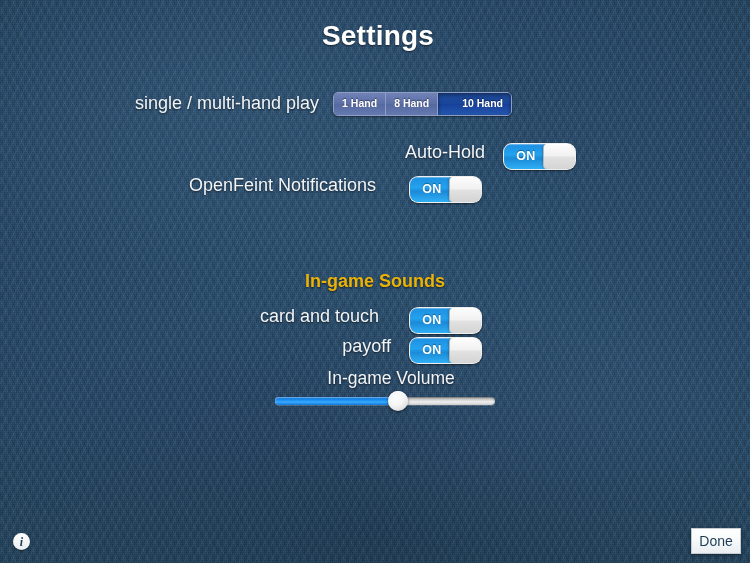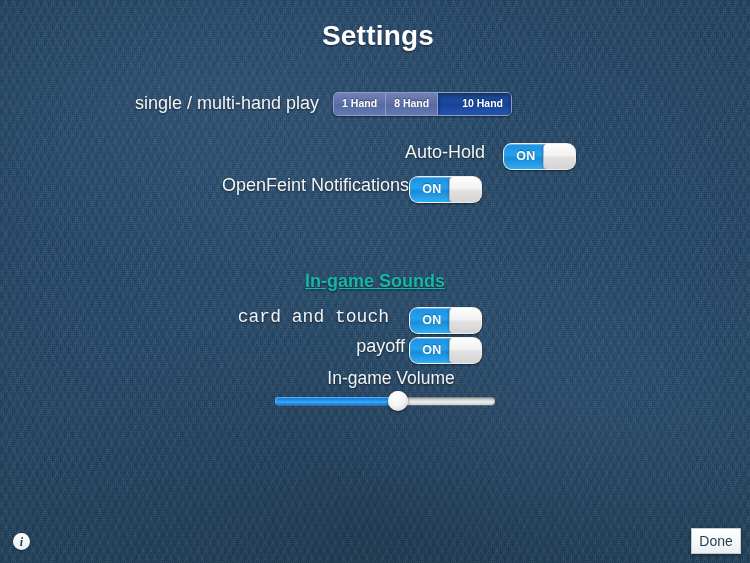--- a/index.html
+++ b/index.html
@@ -148,26 +148,25 @@
     height: 25px;
     border-radius: 4px;
     background: linear-gradient(to bottom, #fdfdfd 0%, #f1f1f1 48%, #e2e2e2 52%, #d4d4d4 100%);
     border-left: 1px solid #b9b9b9;
     box-shadow: inset 0 1px 0 rgba(255,255,255,0.9), -1px 0 2px rgba(0,0,0,0.18);
   }
 
   
   .section-header {
     position: absolute;
-    color: #14b8a6;
+    color: #eab308;
     font-size: 18px;
     font-weight: bold;
     text-shadow: 0 1px 2px rgba(0,0,0,0.6);
     white-space: nowrap;
-    text-decoration: underline;
   }
 
   
   .slider-label {
     position: absolute;
     color: #f2f5f8;
     font-size: 17.5px;
     text-shadow: 0 1px 2px rgba(0,0,0,0.6);
     white-space: nowrap;
     padding-left: 16px;
@@ -260,41 +259,41 @@
   <div class="row" style="left:0; top:135px; width:576px; justify-content:flex-end;">
     <div class="row-label" style="margin-right:18px;">Auto-Hold</div>
     <div class="switch">
       <div class="fill"></div>
       <div class="on-text">ON</div>
       <div class="knob"></div>
     </div>
   </div>
 
   <div class="row" style="left:0; top:168px; width:482px; justify-content:flex-end;">
-    <div class="row-label" style="margin-right:0;">OpenFeint Notifications</div>
+    <div class="row-label" style="margin-right:33px;">OpenFeint Notifications</div>
     <div class="switch">
       <div class="fill"></div>
       <div class="on-text">ON</div>
       <div class="knob"></div>
     </div>
   </div>
 
   <div class="section-header" style="left:0; top:271px; width:750px; text-align:center;">In-game Sounds</div>
 
   <div class="row" style="left:0; top:299px; width:482px; justify-content:flex-end;">
-    <div class="row-label" style="margin-right:20px;font-family:Liberation Mono, monospace;">card and touch</div>
+    <div class="row-label" style="margin-right:30px;">card and touch</div>
     <div class="switch">
       <div class="fill"></div>
       <div class="on-text">ON</div>
       <div class="knob"></div>
     </div>
   </div>
 
   <div class="row" style="left:0; top:329px; width:482px; justify-content:flex-end;">
-    <div class="row-label" style="margin-right:4px;">payoff</div>
+    <div class="row-label" style="margin-right:18px;">payoff</div>
     <div class="switch">
       <div class="fill"></div>
       <div class="on-text">ON</div>
       <div class="knob"></div>
     </div>
   </div>
 
   <div class="slider-label" style="left:0; top:368px; width:750px; text-align:center;">In-game Volume</div>
 
   <div class="slider" style="left:275px; top:396px; width:220px;">

